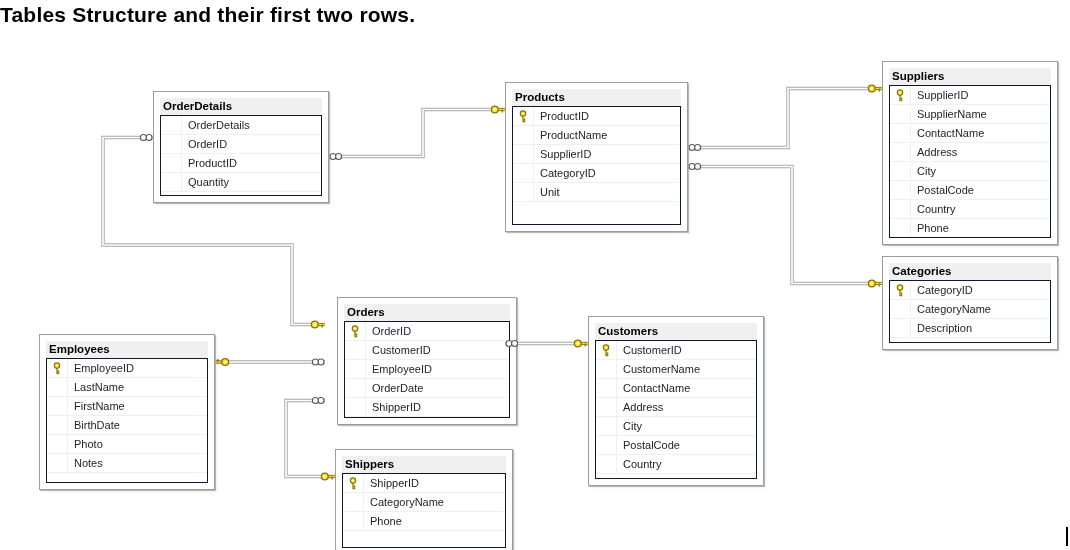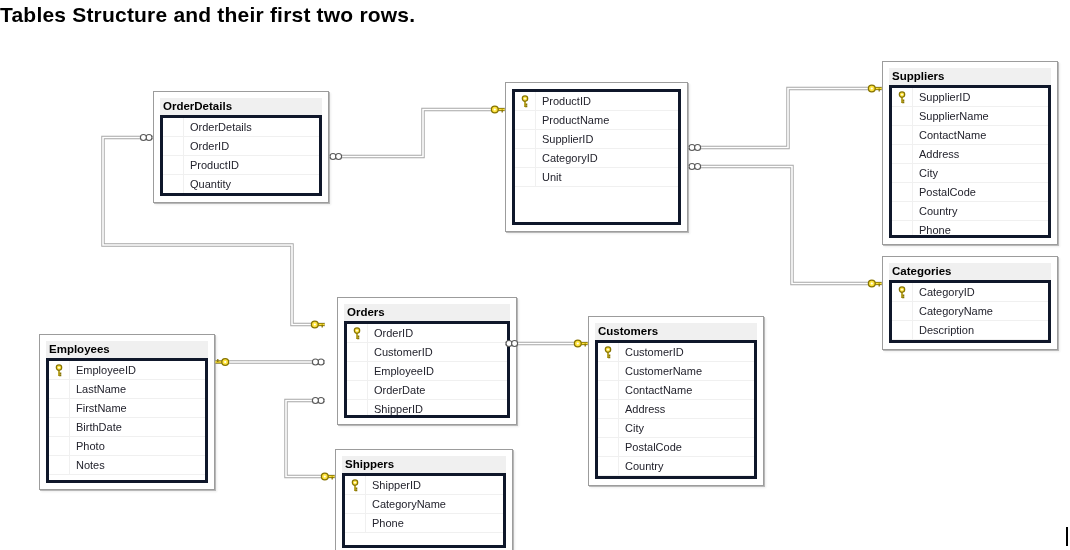--- a/index.html
+++ b/index.html
@@ -20,21 +20,21 @@
     border:1px solid #9c9c9c;
     box-shadow:1px 1px 0 rgba(130,130,130,.5), 2px 2px 2px rgba(0,0,0,.07);
     padding:6px;display:flex;flex-direction:column;
   }
   .tbl-hd{
     flex:0 0 17px;line-height:17px;background:#f0f0f0;
     font-size:11.5px;font-weight:700;color:#000;padding-left:3px;
     white-space:nowrap;overflow:hidden;
   }
   .tbl-bd{
-    flex:1;border:3px solid #0f172a;background:#fff;
+    flex:1;border:1px solid #0f172a;background:#fff;
     display:flex;flex-direction:column;overflow:hidden;
   }
   .row{flex:0 0 19px;display:flex;align-items:stretch;box-sizing:border-box;border-bottom:1px solid #f0f0f0;}
   .kc{flex:0 0 20px;border-right:1px solid #f0f0f0;display:flex;align-items:center;justify-content:center;}
   .fc{font-size:11px;color:#23232d;padding-left:6px;line-height:18px;white-space:nowrap;}
   .artifact{position:absolute;left:1066px;top:527px;width:2px;height:19px;background:#000;z-index:3;}
 </style>
 </head>
 <body>
 
@@ -56,20 +56,21 @@
             <div class="kc"></div>
             <div class="fc">ProductID</div>
           </div>
           <div class="row">
             <div class="kc"></div>
             <div class="fc">Quantity</div>
           </div>
         </div>
       </div>
       <div class="tbl" style="left: 505px; top: 82px; width: 183px; height: 150px;">
+        <div class="tbl-hd">Products</div>
         <div class="tbl-bd">
           <div class="row">
             <div class="kc">
               <svg width="10" height="13" viewBox="0 0 10 13" aria-hidden="true">
                 <path d="M5 6.2 V12 M5 9.4 H7.3 M5 11.4 H7.3" stroke="#867300" stroke-width="1.6" fill="none"></path>
                 <path d="M5 6.2 V11.6" stroke="#ffe43e" stroke-width="0.6" fill="none"></path>
                 <circle cx="5" cy="3.6" r="2.7" fill="#ffe43e" stroke="#867300" stroke-width="1.2"></circle>
                 <circle cx="5" cy="3.6" r="0.9" fill="#ffffff"></circle>
               </svg>
             </div>

